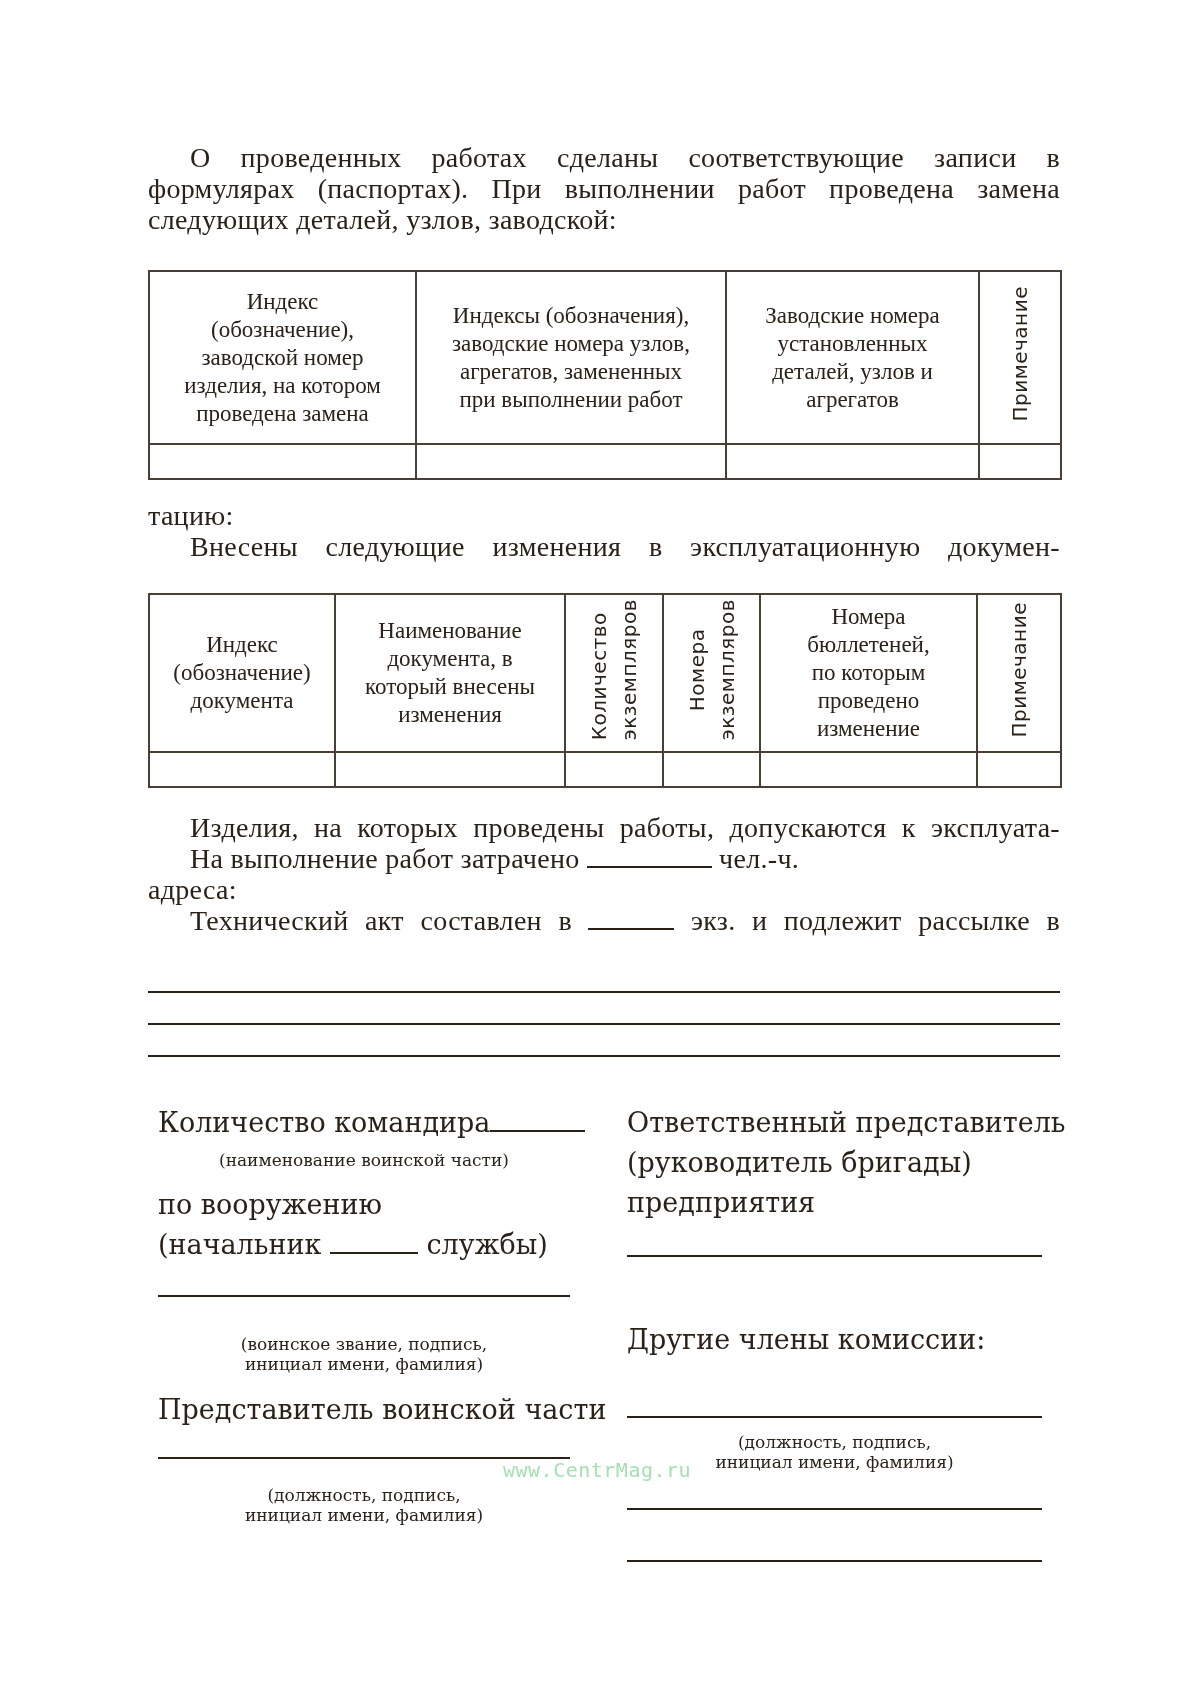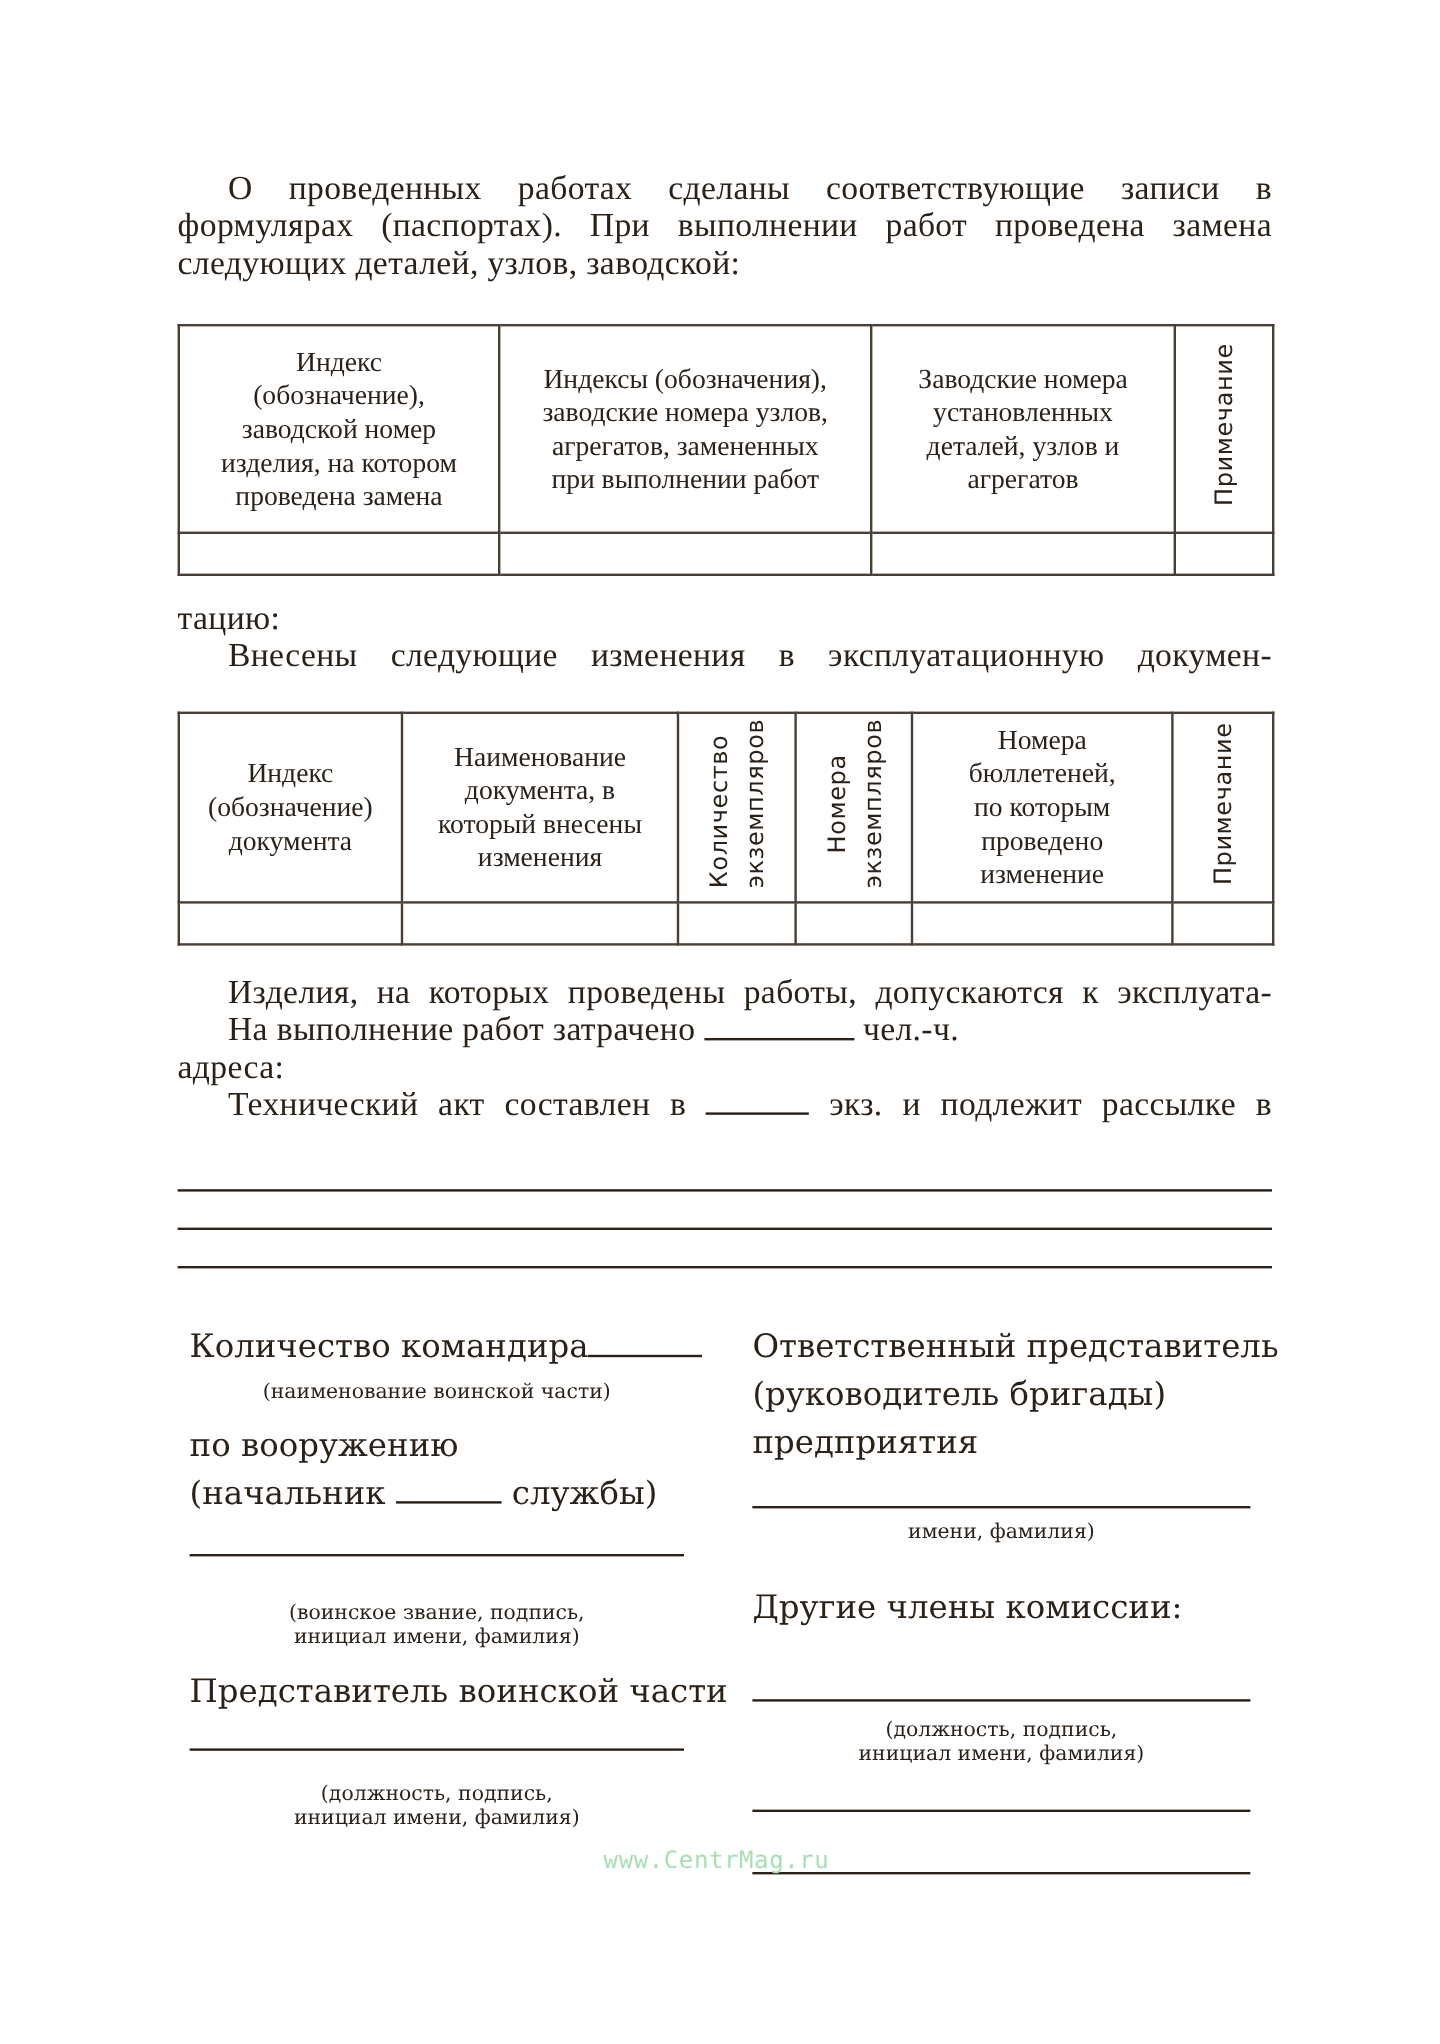--- a/index.html
+++ b/index.html
@@ -16,21 +16,21 @@
   table.grid td, table.grid th { border: 2px solid #4a3f35; padding: 0; text-align: center; vertical-align: middle; font-weight: normal; font-size: 23px; line-height: 28px; }
   .vert { writing-mode: vertical-rl; transform: rotate(180deg); display: inline-block; font-family: "DejaVu Sans", "Liberation Sans", sans-serif; font-size: 20px; line-height: 30px; letter-spacing: 0.5px; text-align: left; }
 
   .blank { display: inline-block; border-bottom: 2px solid #2a2119; height: 22px; vertical-align: baseline; }
   .fullline { position: absolute; left: 148px; width: 912px; border-top: 2px solid #2a2119; }
 
   .sig { position: absolute; font-size: 27px; line-height: 40px; white-space: nowrap; }
   .cap { position: absolute; font-size: 17px; line-height: 20px; text-align: center; white-space: nowrap; }
   .sline { position: absolute; border-top: 2px solid #2a2119; }
 
-  .watermark { position: absolute; left: 503px; top: 1538px; font-family: "DejaVu Sans Mono", "Liberation Mono", monospace; font-size: 20px; color: #a6e0b2; letter-spacing: 0.5px; }
+  .watermark { position: absolute; left: 503px; top: 1458px; font-family: "DejaVu Sans Mono", "Liberation Mono", monospace; font-size: 20px; color: #a6e0b2; letter-spacing: 0.5px; }
 </style>
 </head>
 <body>
 
 <div class="para cond" style="top:142px;">
   <span class="ln ind just">О проведенных работах сделаны соответствующие записи в</span>
   <span class="ln just">формулярах (паспортах). При выполнении работ проведена замена</span>
   <span class="ln">следующих деталей, узлов, заводской:</span>
 </div>
 
@@ -168,21 +168,20 @@
 <div class="cap serif" style="left:158px; width:412px; top:1485px;">
   <div>(должность, подпись,</div>
   <div>инициал имени, фамилия)</div>
 </div>
 
 <div class="sig serif" style="left:627px; top:1103px;">Ответственный представитель</div>
 <div class="sig serif" style="left:627px; top:1143px;">(руководитель бригады)</div>
 <div class="sig serif" style="left:627px; top:1183px;">предприятия</div>
 <div class="sline" style="left:627px; width:415px; top:1255px;"></div>
 <div class="cap serif" style="left:627px; width:415px; top:1267px;">
-  <div>имени, фамилия)</div>
 </div>
 <div class="sig serif" style="left:627px; top:1320px;">Другие члены комиссии:</div>
 <div class="sline" style="left:627px; width:415px; top:1416px;"></div>
 <div class="cap serif" style="left:627px; width:415px; top:1432px;">
   <div>(должность, подпись,</div>
   <div>инициал имени, фамилия)</div>
 </div>
 <div class="sline" style="left:627px; width:415px; top:1508px;"></div>
 <div class="sline" style="left:627px; width:415px; top:1560px;"></div>
 

